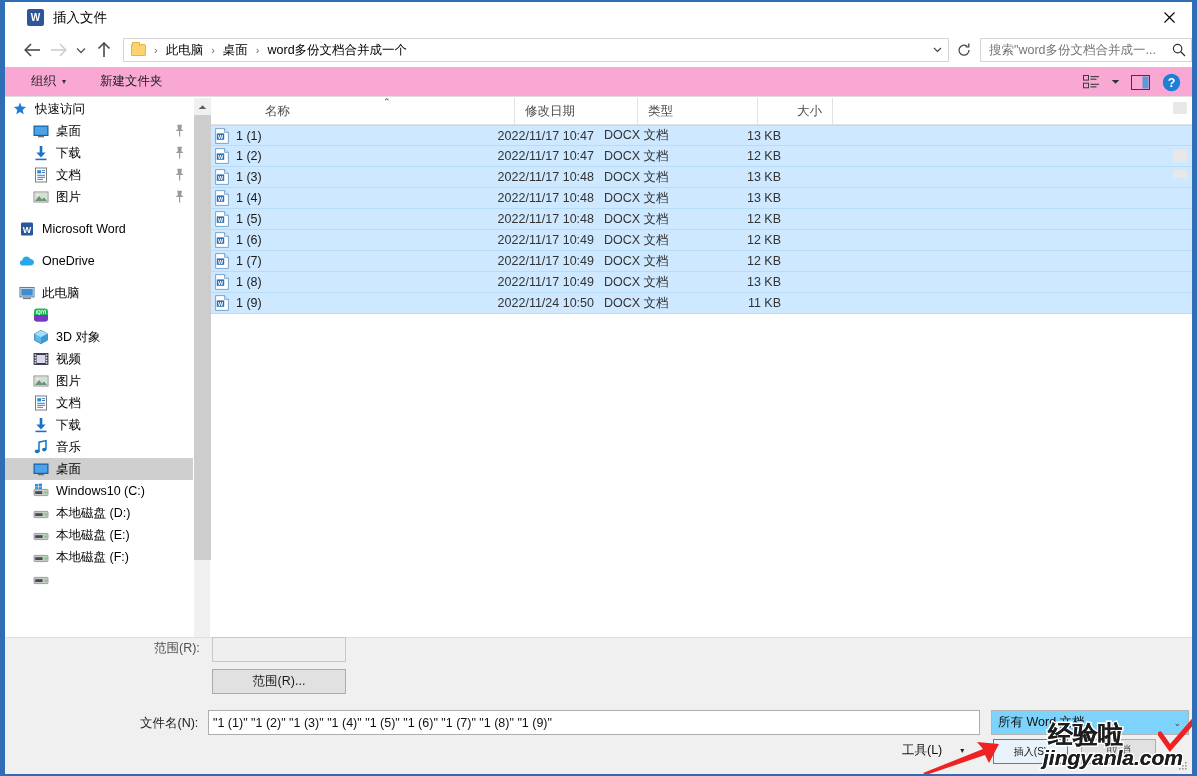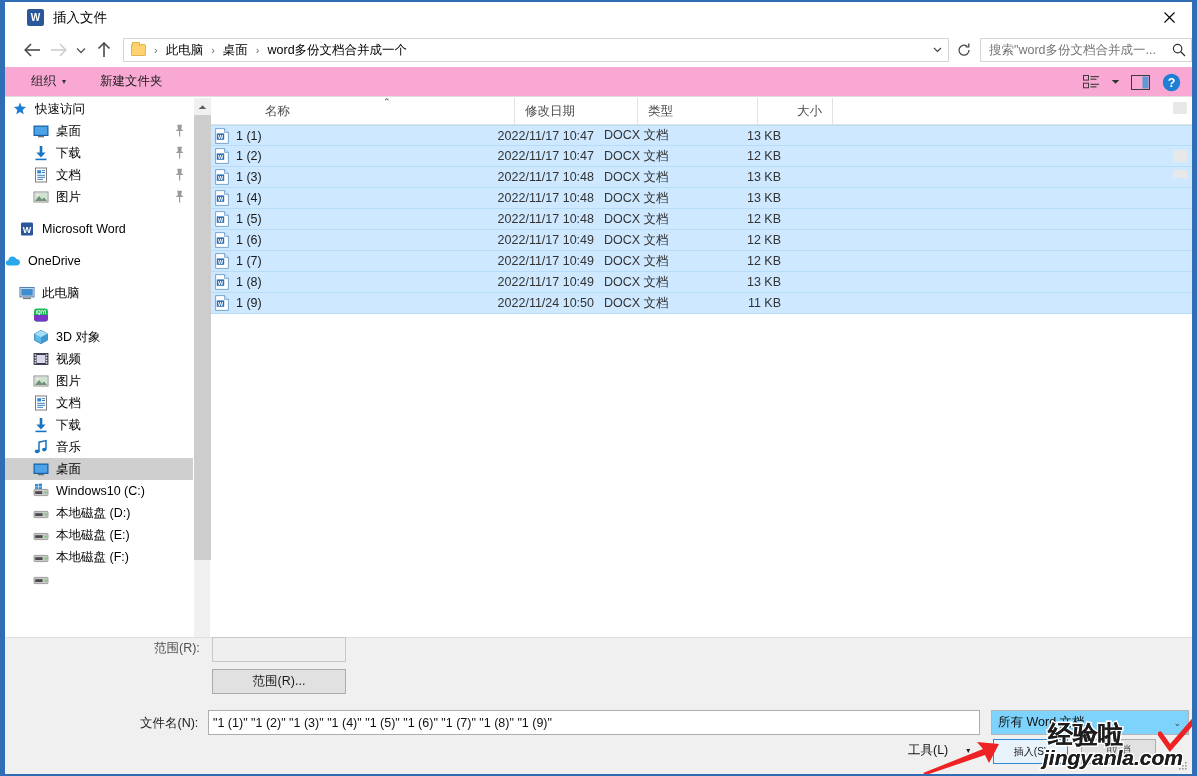--- a/index.html
+++ b/index.html
@@ -280,21 +280,20 @@
   }
   .ftype-caret {
     position: absolute; right: 7px; top: 7px;
     font-size: 9px; color: #444;
   }
   .tools-btn {
     position: absolute; left: 897px; top: 740px;
     font-size: 12.5px; color: #111;
     display: flex; align-items: center; gap: 18px;
     cursor: default;
-    margin-left: 6px;
   }
   .tools-caret { font-size: 8px; color: #222; }
   .insert-btn {
     position: absolute; left: 988px; top: 737px;
     width: 75px; height: 25px;
     background: #e8f2fb; border: 1px solid #2f8ad8;
     font-size: 10px; color: #111;
     display: flex; align-items: center; justify-content: center;
     cursor: default;
   }
@@ -541,21 +540,21 @@
         <div class="sb-item" style="padding-left: 14px;">
           <span class="sb-ico">
             <svg width="16" height="16" viewBox="0 0 16 16">
               <rect x="2" y="1.5" width="12" height="13" rx="1.2" fill="#2b579a"></rect>
               <text x="8" y="11.6" font-size="9" font-family="Liberation Sans, sans-serif" fill="#fff" text-anchor="middle" font-weight="bold">W</text>
             </svg>
           </span>
           <span class="sb-label">Microsoft Word</span>
         </div>
         <div class="sb-gap"></div>
-        <div class="sb-item" style="">
+        <div class="sb-item" style="padding-left: 14px;">
           <span class="sb-ico">
             <svg width="16" height="16" viewBox="0 0 16 16">
               <path d="M4.2 12.6 C1.9 12.6 0.6 11.1 0.9 9.4 C1.1 8.1 2.2 7.2 3.4 7.2 C3.5 5 5.3 3.4 7.5 3.4 C9.3 3.4 10.8 4.5 11.3 6.1 C13.2 6 15 7.4 15 9.3 C15 11.1 13.6 12.6 11.6 12.6 Z" fill="#28a8ea"></path>
             </svg>
           </span>
           <span class="sb-label">OneDrive</span>
         </div>
         <div class="sb-gap"></div>
         <div class="sb-item" style="padding-left: 14px;">
           <span class="sb-ico">

